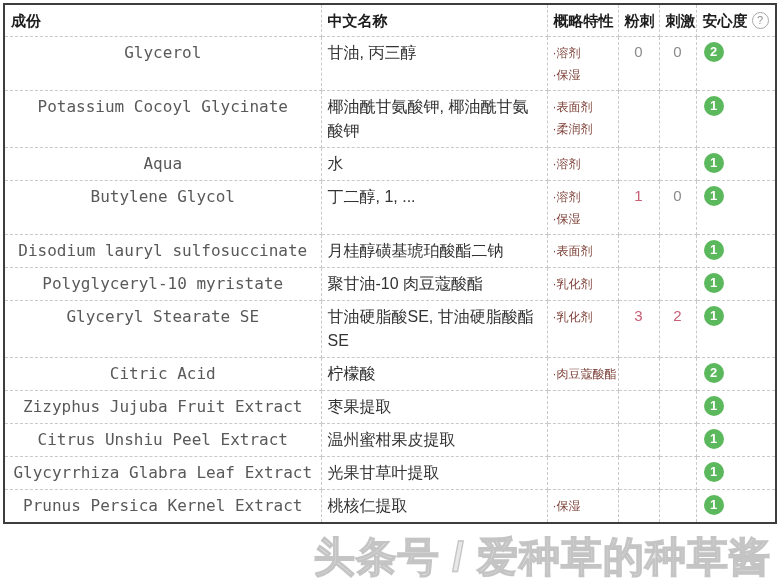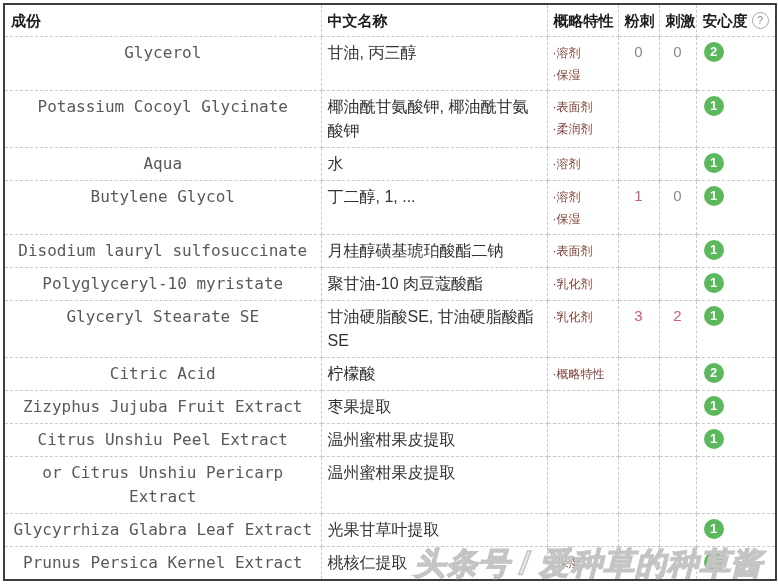--- a/index.html
+++ b/index.html
@@ -38,26 +38,25 @@
     background:var(--green); color:#fff; font-size:13px; font-weight:bold;
     text-align:center; line-height:20px;
   }
   .help-icon{
     display:inline-block; width:15px; height:15px; border:1px solid #a8a8a8;
     border-radius:50%; color:#909090; font-size:11px; font-weight:normal;
     line-height:15px; text-align:center; margin-left:4px; vertical-align:2px;
     cursor:pointer; background:#fff;
   }
   .watermark{
-    position:absolute; right:15px; bottom:1px; z-index:5;
-    font-size:31px; font-weight:bold; letter-spacing:1px; white-space:nowrap;
+    position:absolute; right:7px; bottom:1px; z-index:5;
+    font-size:41px; font-weight:bold; letter-spacing:1px; white-space:nowrap;
     color:rgba(255,255,255,0.45);
     -webkit-text-stroke:1.3px #c4c4c4;
     text-shadow:0 0 1px #d5d5d5;
-    font-style:italic;
   }
 </style>
 </head>
 <body>
 
 <div class="page">
   <table class="ingredients">
     <colgroup>
       <col style="width:317px">
         <col style="width:226px">
@@ -147,49 +146,41 @@
             <div>·乳化剂</div>
           </td>
           <td class="num"><span class="num-hot">3</span></td>
           <td class="num"><span class="num-hot">2</span></td>
           <td class="safe"><span class="badge">1</span></td>
         </tr>
         <tr>
           <td class="ing">Citric Acid</td>
           <td class="cn">柠檬酸</td>
           <td class="prop">
-            <div>·概略特性</div>
+            <div>·肉豆蔻酸酯</div>
           </td>
           <td class="num"></td>
           <td class="num"></td>
           <td class="safe"><span class="badge">2</span></td>
         </tr>
         <tr>
           <td class="ing">Zizyphus Jujuba Fruit Extract</td>
           <td class="cn">枣果提取</td>
           <td class="prop"></td>
           <td class="num"></td>
           <td class="num"></td>
           <td class="safe"><span class="badge">1</span></td>
         </tr>
         <tr>
           <td class="ing">Citrus Unshiu Peel Extract</td>
           <td class="cn">温州蜜柑果皮提取</td>
           <td class="prop"></td>
           <td class="num"></td>
           <td class="num"></td>
           <td class="safe"><span class="badge">1</span></td>
-        </tr>
-        <tr>
-          <td class="ing" style="height: 48px;">or Citrus Unshiu Pericarp Extract</td>
-          <td class="cn">温州蜜柑果皮提取</td>
-          <td class="prop"></td>
-          <td class="num"></td>
-          <td class="num"></td>
-          <td class="safe"></td>
         </tr>
         <tr>
           <td class="ing">Glycyrrhiza Glabra Leaf Extract</td>
           <td class="cn">光果甘草叶提取</td>
           <td class="prop"></td>
           <td class="num"></td>
           <td class="num"></td>
           <td class="safe"><span class="badge">1</span></td>
         </tr>
         <tr>

